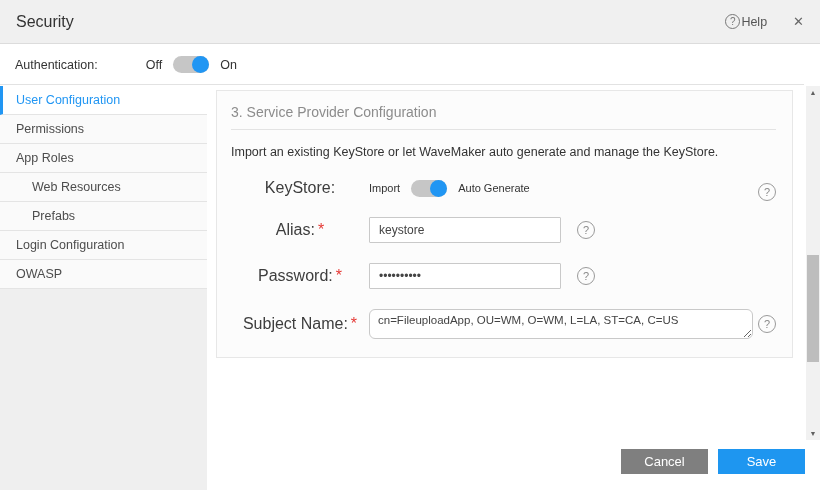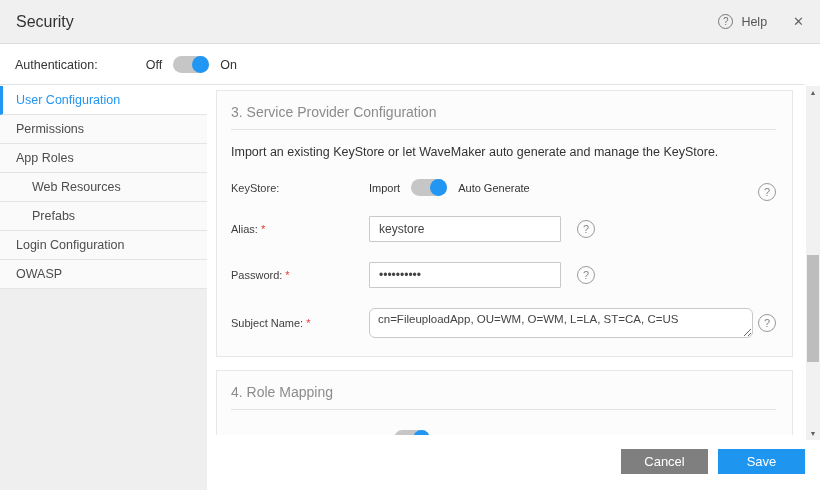--- a/index.html
+++ b/index.html
@@ -8,21 +8,21 @@
   .window { position:relative; width:820px; height:490px; background:#fff; overflow:hidden; }
 
   
   .header { position:absolute; top:0; left:0; right:0; height:44px; background:#f0f0f0;
             border-bottom:1px solid #dcdcdc; display:flex; align-items:center; padding:0 16px; }
   .header-title { font-size:16px; color:#333; }
   .header-right { margin-left:auto; display:flex; align-items:center; }
   .help-circle { width:15px; height:15px; border:1px solid #777; border-radius:50%;
                  display:flex; align-items:center; justify-content:center;
                  font-size:10px; color:#777; cursor:pointer; }
-  .help-label { font-size:12.5px; color:#555; margin-left:8px; cursor:pointer; }
+  .help-label { font-size:12.5px; color:#555; margin-left:1px; cursor:pointer; }
   .close-x { margin-left:26px; font-size:13px; color:#666; cursor:pointer; }
 
   
   .auth-bar { position:absolute; top:45px; left:0; right:16px; height:40px; background:#fff;
               border-bottom:1px solid #e2e2e2; display:flex; align-items:center;
               padding:0 15px; font-size:12.5px; color:#333; }
   .auth-bar .off-label { margin-left:48px; }
 
   
   .toggle { width:36px; height:17px; border-radius:9px; background:#c6c6c6; position:relative;
@@ -43,21 +43,21 @@
   
   .main { position:absolute; top:86px; left:207px; right:0; bottom:0; background:#fff; }
   .scroll-area { position:absolute; top:0; left:0; right:14px; height:354px;
                  overflow:hidden; padding:4px 0 0 9px; }
   .card { width:577px; background:#fcfcfc; border:1px solid #e7e7e7;
           padding:13px 16px 18px 14px; margin-bottom:13px; position:relative; }
   .card-title { font-size:14px; color:#8c8c8c; padding-bottom:9px;
                 border-bottom:1px solid #e3e3e3; }
   .card-desc { font-size:12.5px; color:#333; margin-top:15px; }
   .form-row { display:flex; align-items:center; margin-top:20px; position:relative; }
-  .form-label { width:138px; font-size:11px; color:#3d3d3d; flex-shrink:0; }
+  .form-label { width:138px; font-size:16px; color:#3d3d3d; flex-shrink:0;text-align:center; }
   .req { color:#e53935; margin-left:3px; }
   .toggle-group { display:flex; align-items:center; font-size:11px; color:#333; }
   .text-input { width:192px; height:26px; border:1px solid #c9c9c9; background:#fff;
                 padding:12px 9px; font-size:12px; color:#444; border-radius:1px; outline:none;
                 font-family:"Liberation Sans", sans-serif; }
   .textarea { width:384px; height:30px; border:1px solid #c9c9c9; background:#fff;
               padding:4px 8px; font-size:11.5px; color:#444; resize:both; outline:none;
               font-family:"Liberation Sans", sans-serif; border-radius:6px; }
   .qicon { width:18px; height:18px; border:1px solid #9a9a9a; border-radius:50%;
            display:flex; align-items:center; justify-content:center; font-size:11px;
@@ -161,34 +161,20 @@
           <span class="qicon">?</span>
         </div>
 
         <div class="form-row">
           <span class="form-label"><span>Subject Name:</span><span class="req">*</span></span>
           <textarea class="textarea" style="">cn=FileuploadApp, OU=WM, O=WM, L=LA, ST=CA, C=US</textarea>
           <span class="qicon far-right">?</span>
         </div>
       </div>
 
-      <div class="card">
-        <div class="card-title">4. Role Mapping</div>
-
-        <div class="form-row">
-          <span class="form-label">Search User Role:</span>
-          <span class="toggle-group">
-            <span>Off</span>
-            <span class="toggle">
-                <span class="knob"></span>
-              </span>
-            <span>On</span>
-          </span>
-        </div>
-      </div>
 
     </div>
 
     <div class="footer">
       <button class="btn btn-cancel">Cancel</button>
       <button class="btn btn-save">Save</button>
     </div>
   </div>
 
   <div class="scrollbar">

